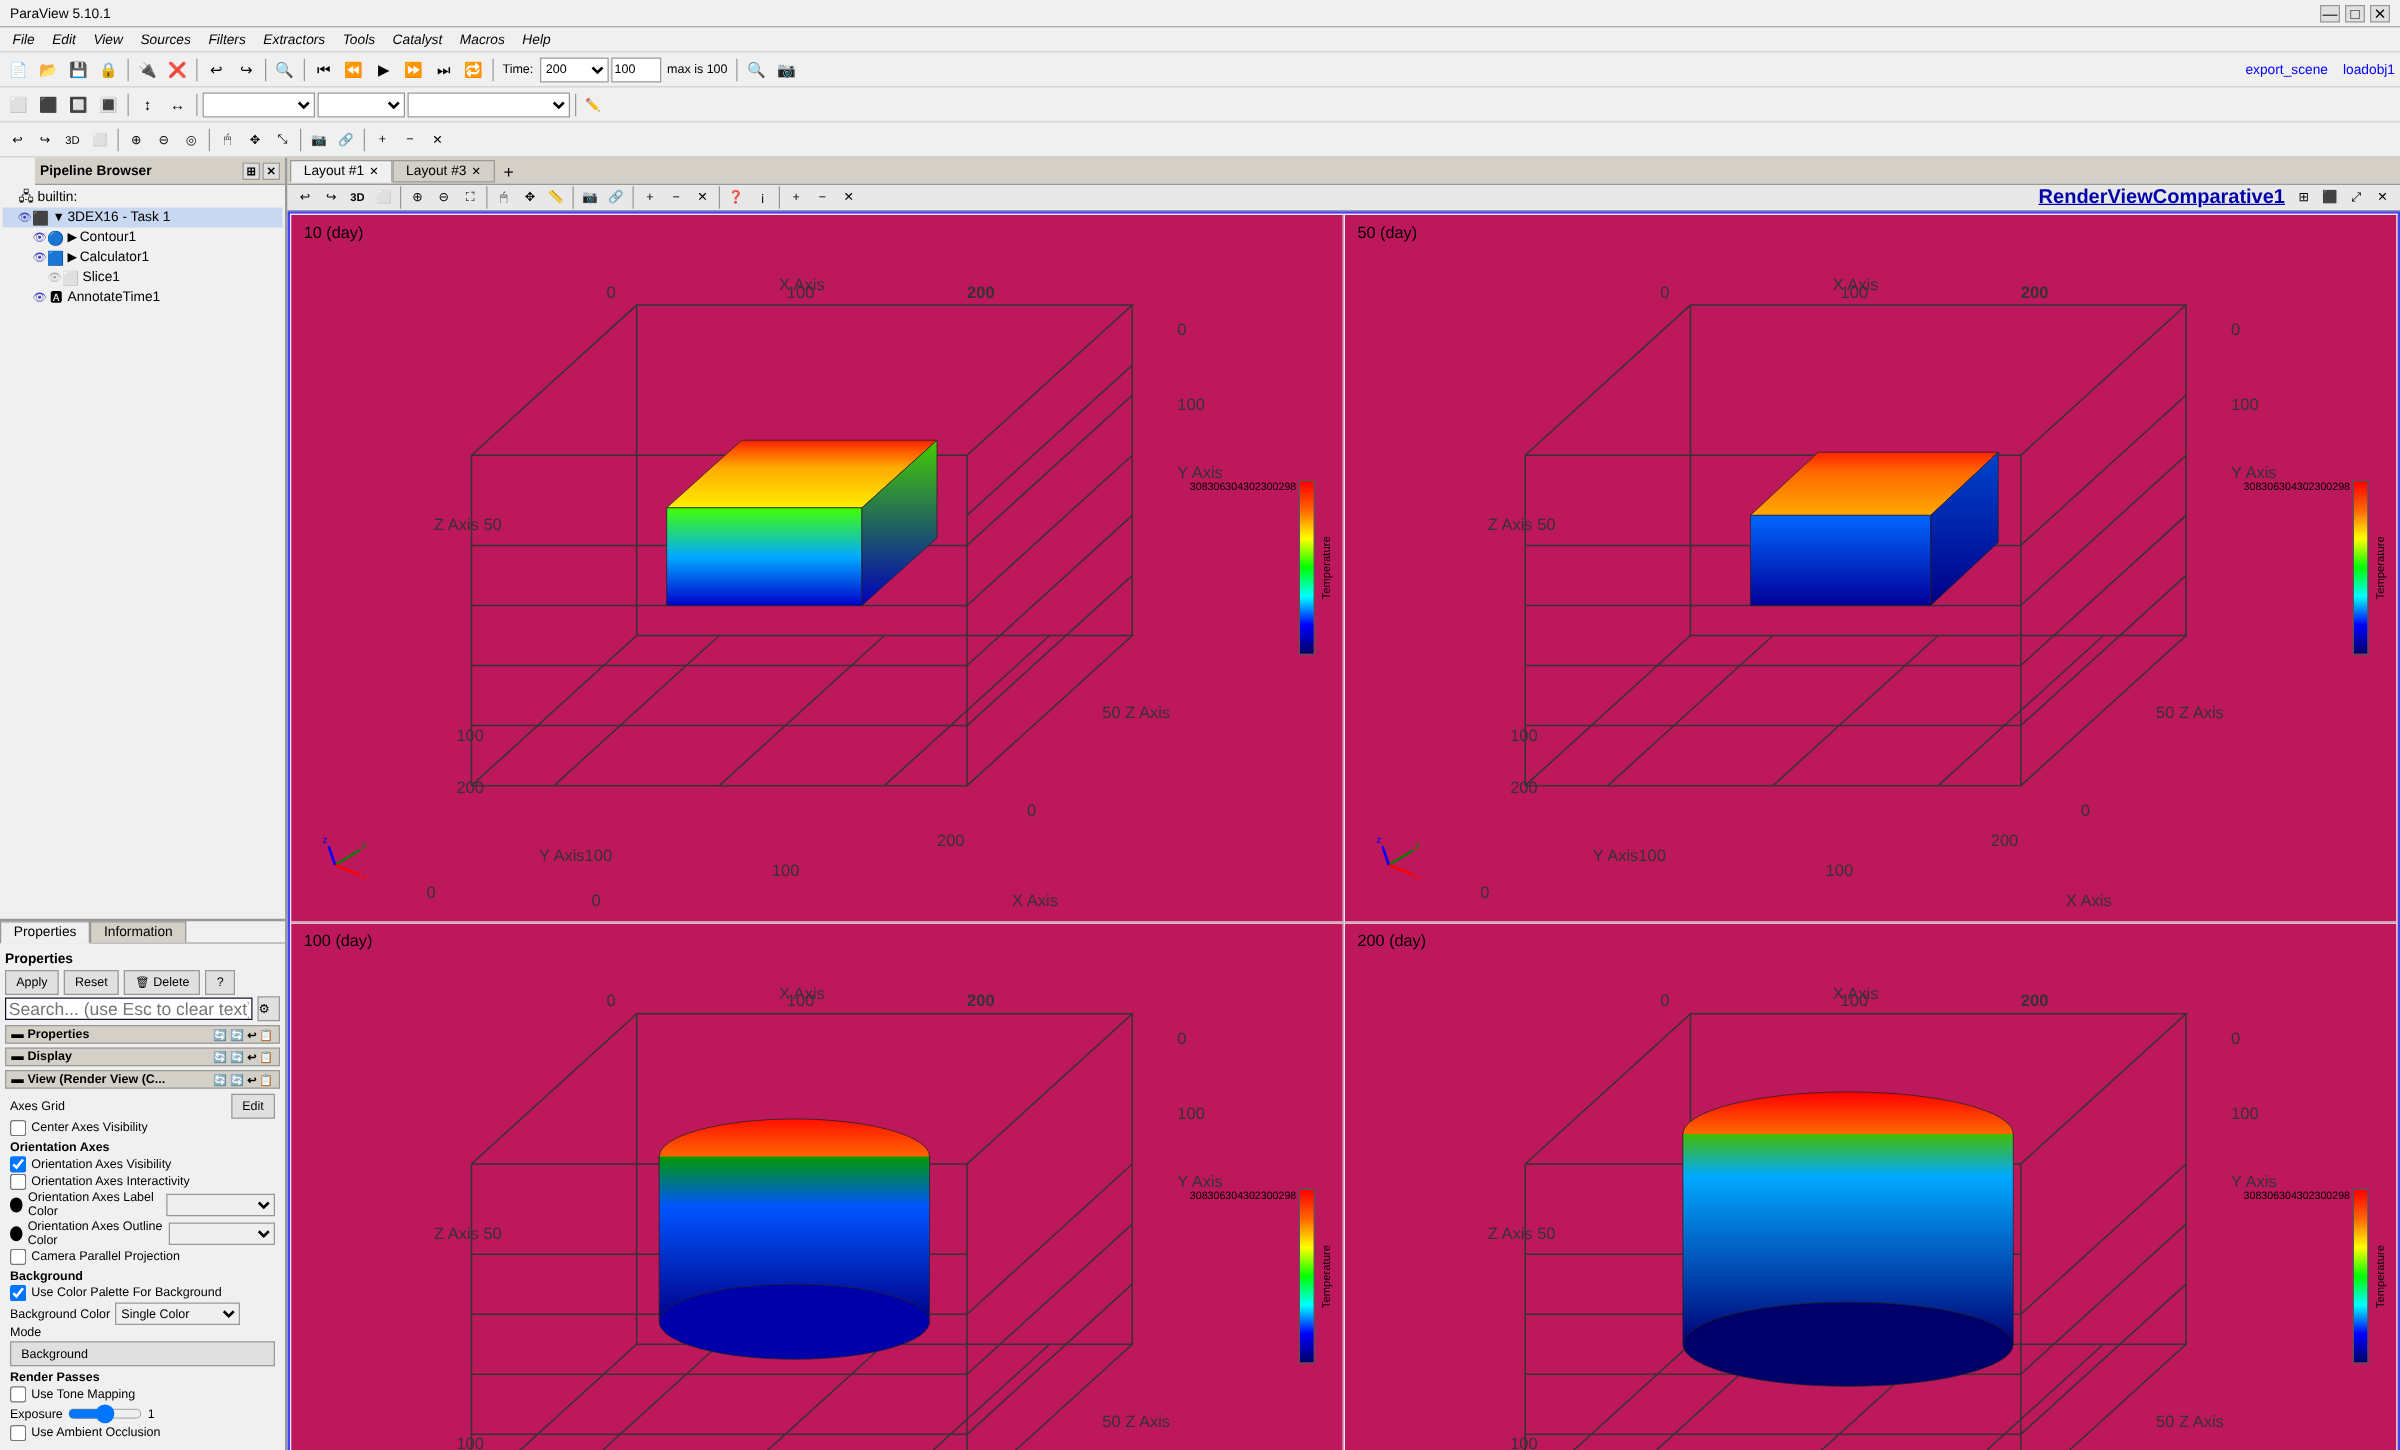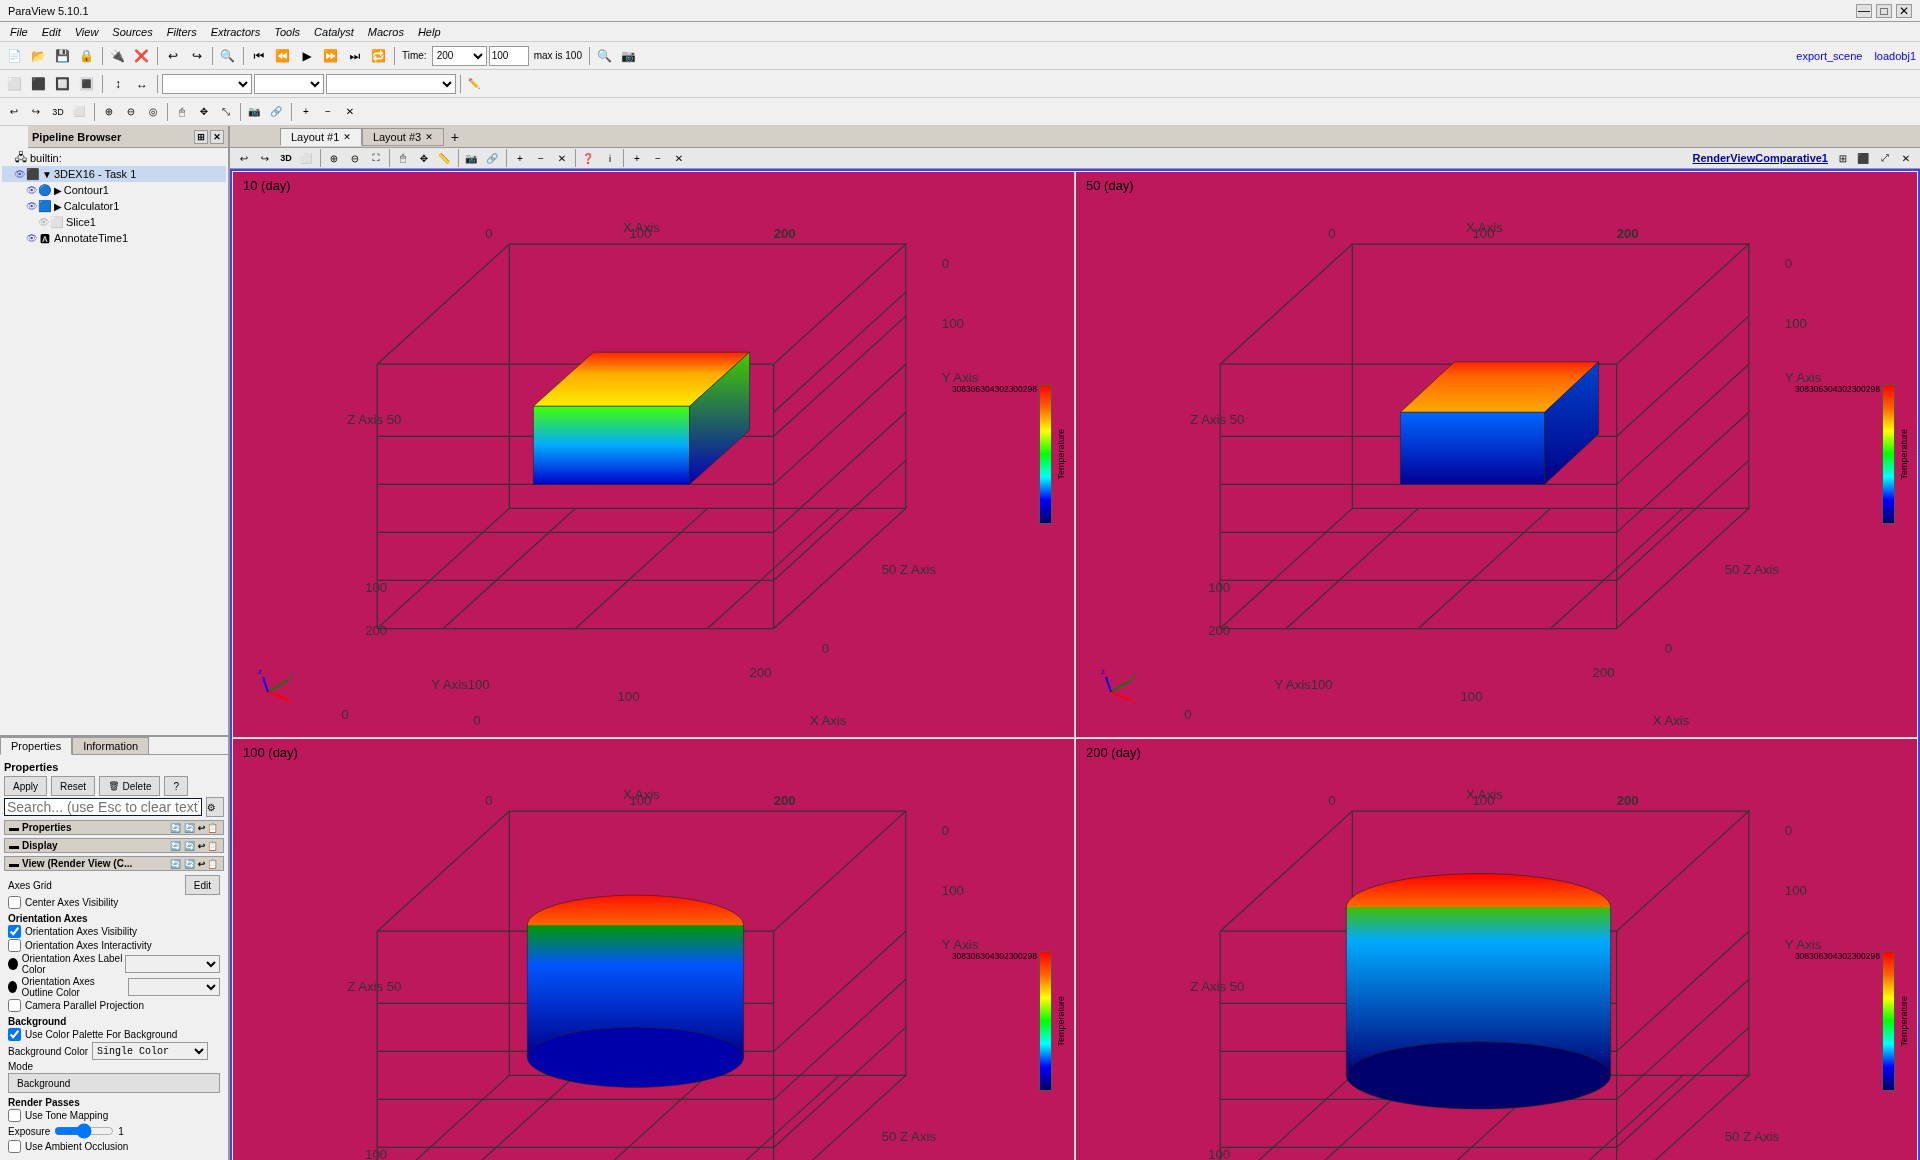--- a/index.html
+++ b/index.html
@@ -46,38 +46,38 @@
     .props-content { padding: 4px; flex: 1; overflow-y: auto; background: #f0f0f0; }
     .props-label { font-weight: bold; font-size: 11px; padding: 2px 0; }
     .props-row { display: flex; align-items: center; margin: 1px 0; gap: 4px; }
     .props-btn { height: 20px; padding: 0 8px; border: 1px solid #999; background: #e0e0e0; cursor: pointer; font-size: 10px; display: flex; align-items: center; gap: 3px; }
     .props-search { width: 100%; height: 18px; border: 1px solid #0f172a; font-size: 14px; padding: 0 2px; }
     .section-header { background: #d4d0c8; border: 1px solid #999; padding: 1px 4px; margin: 3px 0 1px 0; font-weight: bold; font-size: 10px; cursor: pointer; display: flex; align-items: center; gap: 3px; }
     .section-body { padding: 2px 4px; }
     .prop-row { display: flex; align-items: center; margin: 1px 0; font-size: 10px; }
     .prop-label { flex: 1; }
     .prop-check { margin-right: 4px; }
-    .prop-select { height: 18px; font-size: 10px; border: 1px solid #999; width: 116px; font-family: Liberation Mono, monospace; }
+    .prop-select { height: 18px; font-size: 10px; border: 1px solid #999; width: 100px; }
     .color-dot { width: 12px; height: 12px; border-radius: 50%; background: black; display: inline-block; }
     .prop-slider { width: 60px; }
 
     
     .main-content { flex: 1; display: flex; flex-direction: column; background: #c0c0c0; }
 
     
     .tab-bar { display: flex; align-items: center; background: #d4d0c8; border-bottom: 1px solid #999; height: 22px; padding: 0 2px; }
     .tab { padding: 2px 10px; border: 1px solid #999; background: #d4d0c8; cursor: pointer; font-size: 11px; display: flex; align-items: center; gap: 4px; }
-    .tab.active { background: #f0f0f0; border-bottom: 1px solid #f0f0f0; margin-left: 48px; }
+    .tab.active { background: #f0f0f0; border-bottom: 1px solid #f0f0f0; }
     .tab-close { font-size: 9px; cursor: pointer; }
     .tab-add { padding: 2px 6px; border: 1px solid transparent; cursor: pointer; font-size: 14px; }
 
     
     .view-toolbar { background: #e8e8e8; border-bottom: 1px solid #999; height: 26px; display: flex; align-items: center; padding: 0 4px; gap: 1px; }
     .view-btn { width: 20px; height: 20px; border: 1px solid transparent; background: transparent; cursor: pointer; display: flex; align-items: center; justify-content: center; font-size: 10px; }
-    .view-label { font-size: 11px; font-weight: bold; color: #0000aa; text-decoration: underline; margin-left: auto; padding-right: 4px; }
+    .view-label { font-size: 16px; font-weight: bold; color: #0000aa; text-decoration: underline; margin-left: auto; padding-right: 4px; }
 
     
     .render-view { flex: 1; background: white; border: 2px solid #4040ff; position: relative; display: grid; grid-template-columns: 1fr 1fr; grid-template-rows: 1fr 1fr; }
 
     
     .quadrant { position: relative; background: #be185d; border: 1px solid #eee; overflow: hidden; display: flex; flex-direction: column; }
     .q-label { position: absolute; top: 6px; left: 10px; font-size: 13px; font-weight: normal; z-index: 2; }
 
     
     .scene-svg { width: 100%; height: 100%; }

